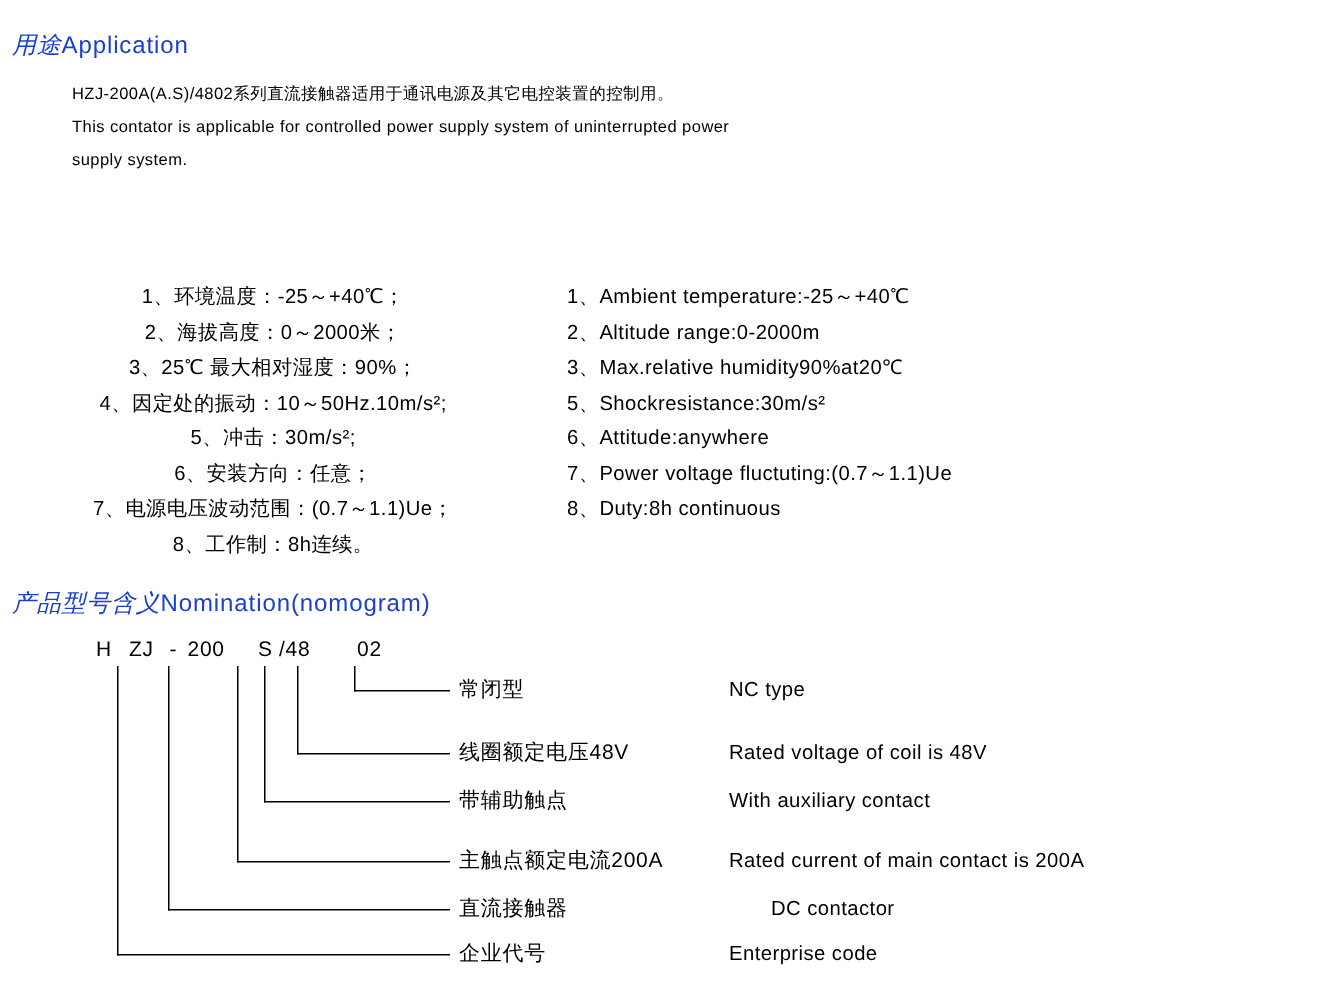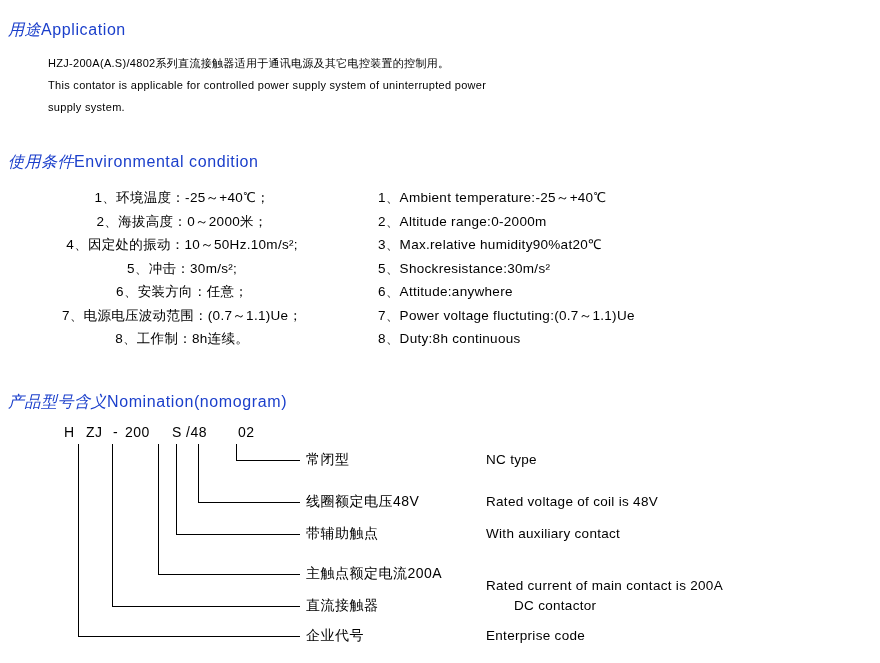--- a/index.html
+++ b/index.html
@@ -96,27 +96,25 @@
 
   <div class="section-heading" style="left:8px; top:20px;">
     <span class="cn">用途</span><span class="en">Application</span>
   </div>
 
   <div class="body-text" style="left:48px; top:52px; width:800px;">HZJ-200A(A.S)/4802系列直流接触器适用于通讯电源及其它电控装置的控制用。</div>
 
   <div class="body-text" style="left:48px; top:74px; width:800px;">This contator is applicable for controlled power supply system of uninterrupted power
 supply system.</div>
 
-  <div class="section-heading" style="left:8px; top:152px;">
-    <span class="cn">使用条件</span><span class="en">Environmental condition</span>
-  </div>
 
   <div class="list" style="left:62px; top:186px;text-align:center;">
     <div>1、环境温度：-25～+40℃；</div>
     <div>2、海拔高度：0～2000米；</div>
+    <div>3、25℃ 最大相对湿度：90%；</div>
     <div>4、因定处的振动：10～50Hz.10m/s²;</div>
     <div>5、冲击：30m/s²;</div>
     <div>6、安装方向：任意；</div>
     <div>7、电源电压波动范围：(0.7～1.1)Ue；</div>
     <div>8、工作制：8h连续。</div>
   </div>
 
   <div class="list" style="left:378px; top:186px;">
     <div>1、Ambient temperature:-25～+40℃</div>
     <div>2、Altitude range:0-2000m</div>
@@ -162,19 +160,19 @@
     <div class="label-cn" style="left:306px; top:33px;">常闭型</div>
     <div class="label-cn" style="left:306px; top:75px;">线圈额定电压48V</div>
     <div class="label-cn" style="left:306px; top:107px;">带辅助触点</div>
     <div class="label-cn" style="left:306px; top:147px;">主触点额定电流200A</div>
     <div class="label-cn" style="left:306px; top:179px;">直流接触器</div>
     <div class="label-cn" style="left:306px; top:209px;">企业代号</div>
 
     <div class="label-en" style="left:486px; top:34px;">NC  type</div>
     <div class="label-en" style="left:486px; top:76px;">Rated voltage  of coil is 48V</div>
     <div class="label-en" style="left:486px; top:108px;">With auxiliary contact</div>
-    <div class="label-en" style="left:486px; top:148px;margin-top:12px;">Rated current of main contact is  200A</div>
+    <div class="label-en" style="left:486px; top:148px;">Rated current of main contact is  200A</div>
     <div class="label-en" style="left:486px; top:180px;margin-left:28px;">DC contactor</div>
     <div class="label-en" style="left:486px; top:210px;">Enterprise code</div>
 
   </div>
 
 </div>
 
 </body></html>

